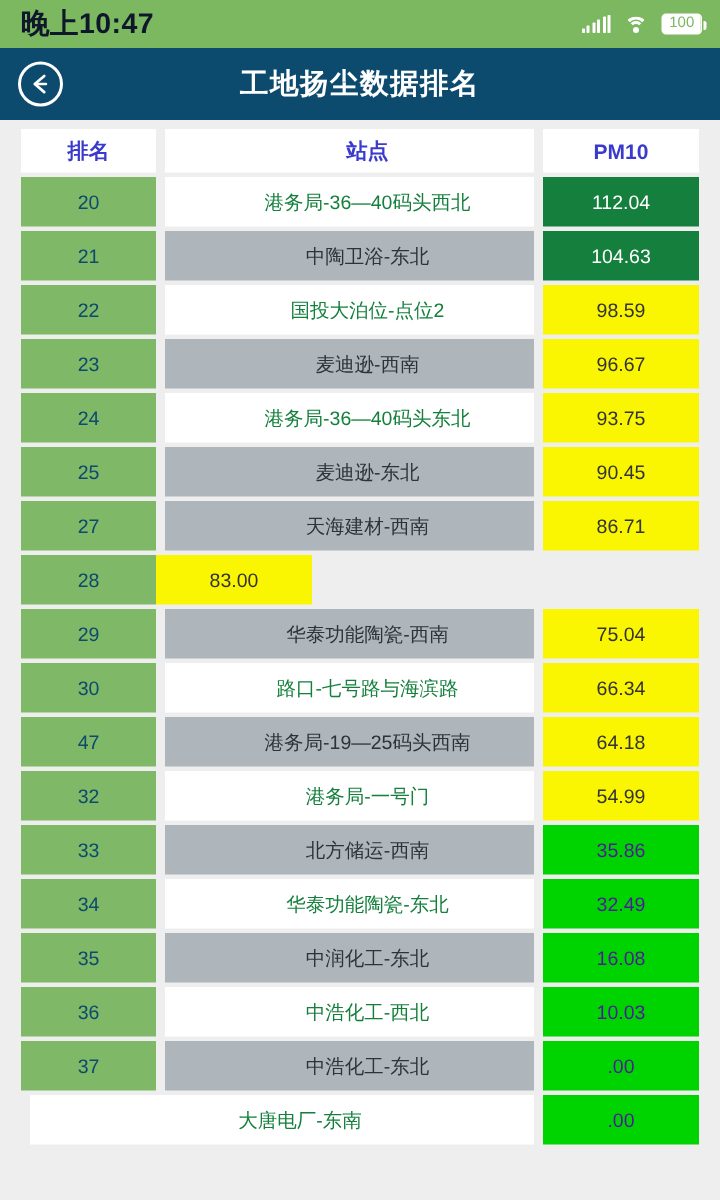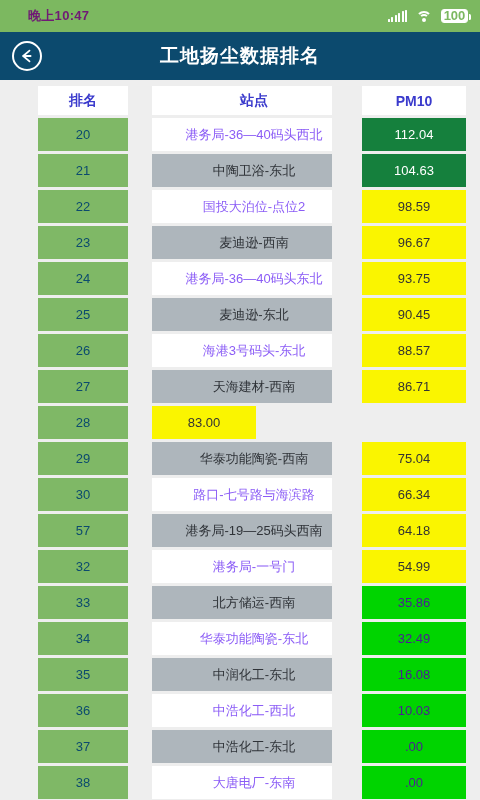--- a/index.html
+++ b/index.html
@@ -12,25 +12,25 @@
   
   .statusbar{
     position:relative;
     height:32px;
     background:#7CB860;
     display:flex;
     align-items:center;
     padding:0 12px;
   }
   .status-time{
-    color:#701a75;
-    font-size:13px;
+    color:#0f172a;
+    font-size:19px;
     font-weight:bold;
     letter-spacing:0.3px;
-    margin-left:16px;
+    margin-left:2px;
   }
   .status-right{
     margin-left:auto;
     display:flex;
     align-items:center;
     gap:9px;
   }
   .sig{ display:flex; align-items:flex-end; gap:1.5px; height:12px; }
   .sig i{ display:block; width:2px; background:#ffffff; border-radius:0.5px;}
   .sig i:nth-child(1){height:3px;}
@@ -59,21 +59,21 @@
     width:27px;height:14px;
     border:1.6px solid #ffffff;
     border-radius:3px;
     display:flex;align-items:center;justify-content:center;
   }
   .battery:after{
     content:"";position:absolute;right:-4px;top:4px;
     width:2.5px;height:6px;background:#ffffff;border-radius:0 1.5px 1.5px 0;
   }
   .battery b{
-    font-size:13px;font-weight:bold;color:#7CB860;
+    font-size:10px;font-weight:normal;color:#7CB860;
     background:#ffffff;line-height:10px;
     width:100%;height:100%;display:flex;align-items:center;justify-content:center;
     border-radius:1px;
   }
   
   .titlebar{
     position:relative;
     height:48px;
     background:#0c4a6e;
     display:flex;align-items:center;
@@ -100,34 +100,33 @@
     align-items:stretch;
     margin-bottom:3px;
   }
   .c-rank{ width:90px; flex:0 0 90px; }
   .c-site{ flex:1 1 auto; margin:0 6px;padding-left:24px; }
   .c-val { width:104px; flex:0 0 104px; }
   .cell{
     display:flex;align-items:center;justify-content:center;
     height:33px;
     font-size:13px;
-    margin-left:24px;
   }
   
   .hrow .cell{
     background:#ffffff;
     color:#3A3ACC;
     font-size:14px;
     font-weight:bold;
     height:29px;
   }
   
   .rank-cell{ background:#7FB866; color:#0c4a6e; font-size:13px; }
   
-  .site-white{ background:#ffffff; color:#8b5cf6; }
+  .site-white{ background:#ffffff; color:#15803d; }
   .site-gray { background:#AEB6BC; color:#2f3338; }
   
   .val-green {background:#15803d; color:#ffffff;}
   .val-yellow{background:#FAF500; color:#333333;}
   .val-bright{background:#00D400; color:#4c1d95;}
 </style>
 </head>
 <body>
 
 <div class="statusbar">
@@ -193,45 +192,40 @@
         <div class="cell c-rank rank-cell">24</div>
         <div class="cell c-site site-white">港务局-36—40码头东北</div>
         <div class="cell c-val val-yellow">93.75</div>
       </div>
       <div class="trow">
         <div class="cell c-rank rank-cell">25</div>
         <div class="cell c-site site-gray">麦迪逊-东北</div>
         <div class="cell c-val val-yellow">90.45</div>
       </div>
       <div class="trow">
-        <div class="cell c-rank rank-cell">26</div>
-        <div class="cell c-site site-white">海港3号码头-东北</div>
-        <div class="cell c-val val-yellow">88.57</div>
-      </div>
-      <div class="trow">
         <div class="cell c-rank rank-cell">27</div>
         <div class="cell c-site site-gray">天海建材-西南</div>
         <div class="cell c-val val-yellow">86.71</div>
       </div>
       <div class="trow">
         <div class="cell c-rank rank-cell">28</div>
         <div class="cell c-val val-yellow">83.00</div>
       </div>
       <div class="trow">
         <div class="cell c-rank rank-cell">29</div>
         <div class="cell c-site site-gray">华泰功能陶瓷-西南</div>
         <div class="cell c-val val-yellow">75.04</div>
       </div>
       <div class="trow">
         <div class="cell c-rank rank-cell">30</div>
         <div class="cell c-site site-white">路口-七号路与海滨路</div>
         <div class="cell c-val val-yellow">66.34</div>
       </div>
       <div class="trow">
-        <div class="cell c-rank rank-cell">57</div>
+        <div class="cell c-rank rank-cell">47</div>
         <div class="cell c-site site-gray">港务局-19—25码头西南</div>
         <div class="cell c-val val-yellow">64.18</div>
       </div>
       <div class="trow">
         <div class="cell c-rank rank-cell">32</div>
         <div class="cell c-site site-white">港务局-一号门</div>
         <div class="cell c-val val-yellow">54.99</div>
       </div>
       <div class="trow">
         <div class="cell c-rank rank-cell">33</div>
@@ -252,18 +246,17 @@
         <div class="cell c-rank rank-cell">36</div>
         <div class="cell c-site site-white">中浩化工-西北</div>
         <div class="cell c-val val-bright">10.03</div>
       </div>
       <div class="trow">
         <div class="cell c-rank rank-cell">37</div>
         <div class="cell c-site site-gray">中浩化工-东北</div>
         <div class="cell c-val val-bright">.00</div>
       </div>
       <div class="trow">
-        <div class="cell c-rank rank-cell">38</div>
         <div class="cell c-site site-white">大唐电厂-东南</div>
         <div class="cell c-val val-bright">.00</div>
       </div>
     </div>
 </div>
 
 </body></html>

